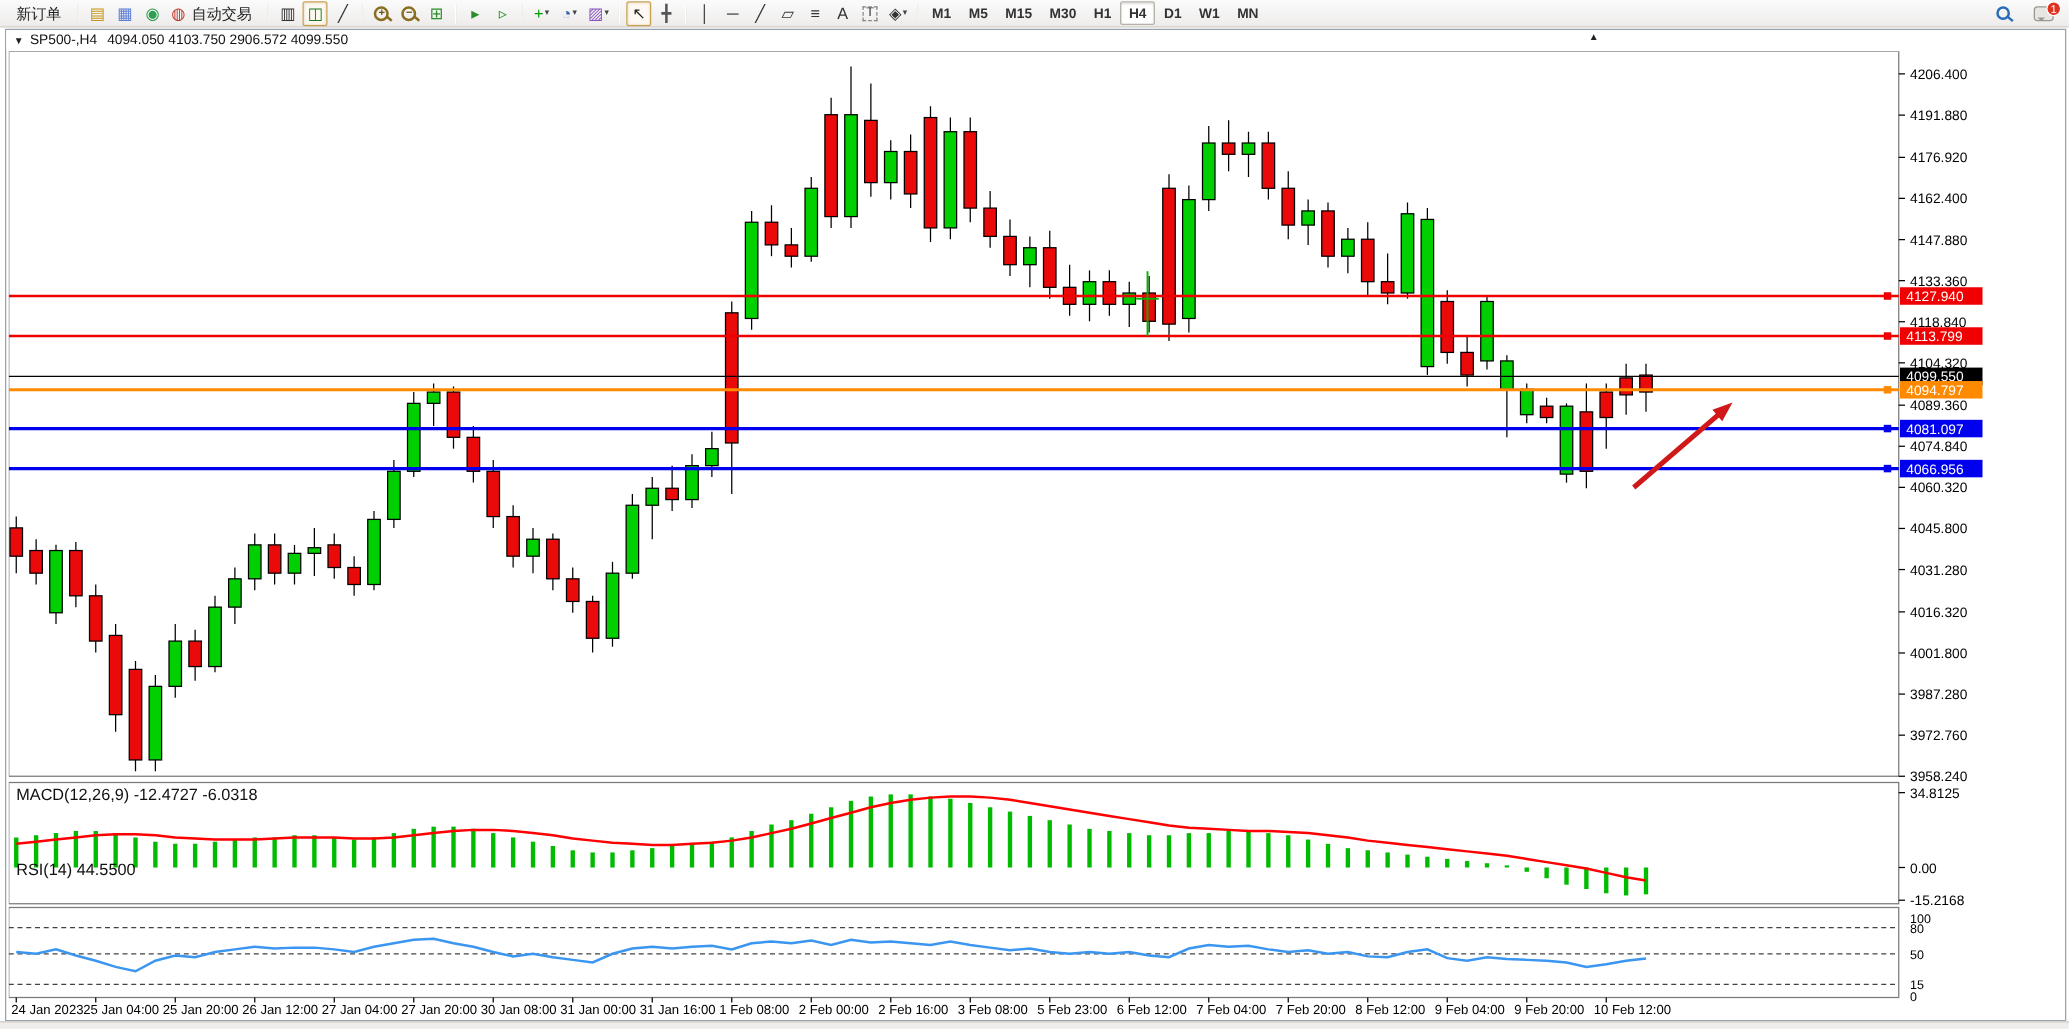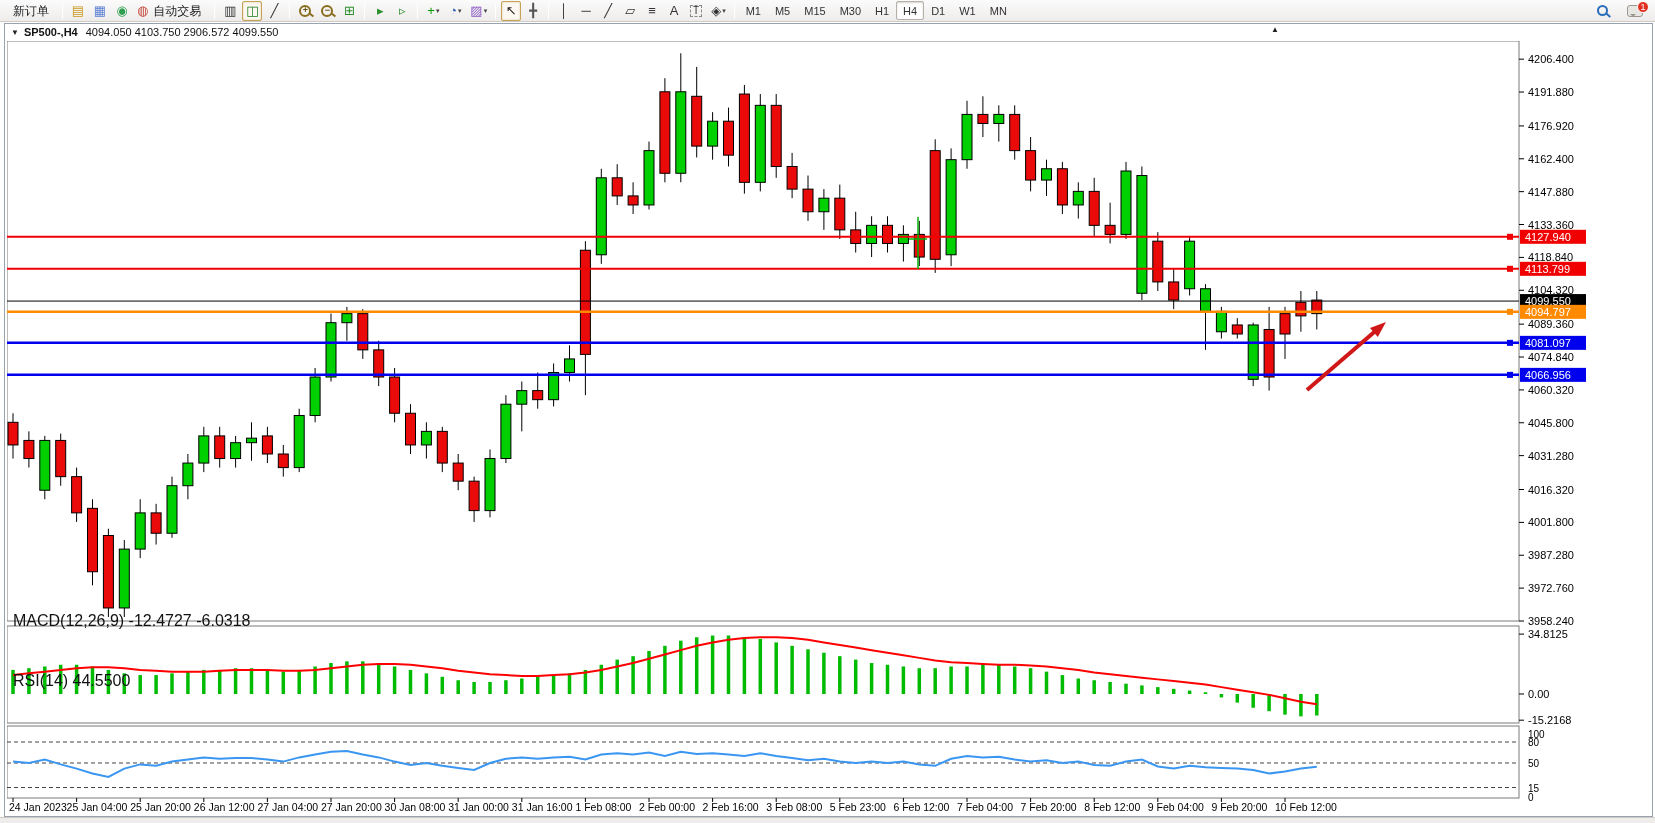--- a/index.html
+++ b/index.html
@@ -14,21 +14,21 @@
   .tb-btn { height:20px; min-width:20px; display:flex; align-items:center; justify-content:center;
     border:1px solid transparent; border-radius:2px; margin:0 1px; font-size:13px; line-height:1;
     color:#333; cursor:default; padding:0 2px; }
   .tb-btn.active { background:#fdf9f2; border-color:#c8a254; box-shadow:inset 0 0 2px #d9c9a2; }
   .tb-btn .glyph { font-size:13px; }
   .tb-btn .boxed { border:1px dashed #888; padding:0 2px; font-size:10px; }
   .tb-text { font-size:12px; color:#222; padding:0 5px; }
   .tb-sep { width:1px; height:16px; background:#c9c5bf; margin:0 4px; border-right:1px solid #fff; }
   .dd { font-size:7px; color:#444; margin-left:1px; }
   .tf-btn { height:19px; padding:0 6px; font-size:11px; color:#333; display:flex; align-items:center;
-    border:1px solid transparent; border-radius:2px; }
+    border:1px solid transparent; border-radius:2px;font-weight:bold; }
   .tf-btn.active { background:#fff; border-color:#b5b1aa; box-shadow:inset 0 1px 2px #d8d4ce; }
   .mag { position:relative; width:12px; height:12px; border:2px solid #8a6d1d; border-radius:50%;
     font-size:9px; font-weight:bold; color:#6b5512; display:flex; align-items:center; justify-content:center; }
   .mag:after { content:""; position:absolute; width:5px; height:2px; background:#8a6d1d;
     right:-5px; bottom:-1px; transform:rotate(40deg); }
   #tb-right { margin-left:auto; display:flex; align-items:center; }
   .search-mag { position:relative; width:11px; height:11px; border:2px solid #2b6cb8; border-radius:50%; }
   .search-mag:after { content:""; position:absolute; width:6px; height:2px; background:#2b6cb8;
     right:-5px; bottom:-2px; transform:rotate(40deg); }
   .chat { position:relative; width:16px; height:12px; background:#e8e6e3; border:1px solid #9b9690;
@@ -38,25 +38,25 @@
   .badge { position:absolute; top:-5px; right:-7px; min-width:12px; height:12px; background:#e03020;
     color:#fff; font-size:9px; border-radius:6px; display:flex; align-items:center; justify-content:center;
     padding:0 2px; border:1px solid #fff; }
 
   
   #chart-window { position:absolute; left:4px; top:23px; width:1649px; height:794px;
     background:#fff; border:1px solid #98a2ae; }
   #header-row { position:absolute; left:0; top:0; width:100%; height:16px; background:#fff;
     display:flex; align-items:center; font-size:11px; color:#111; }
   #expander { font-size:8px; color:#222; padding:0 5px 0 6px; }
-  #symbol-title { font-weight:bold; margin-right:8px; }
+  #symbol-title { font-weight:normal; margin-right:8px; }
   #ohlc-readout { color:#111; }
   #scale-marker { position:absolute; left:1266px; top:1px; font-size:8px; color:#222; }
   #chart-svg { position:absolute; left:2px; top:17px; }
-  .pane-label { position:absolute; font-size:16px; color:#111; background:transparent; }
+  .pane-label { position:absolute; font-size:13px; color:#111; background:transparent;margin-top:16px; }
   #macd-label { left:8px; top:588px; }
   #rsi-label  { left:8px; top:648px; }
   #status-bar { position:absolute; left:0; top:817px; width:1655px; height:6px;
     background:#efedeb; border-top:1px solid #cfcac4; }
 </style>
 </head>
 <body>
 
 <div id="app">
 

